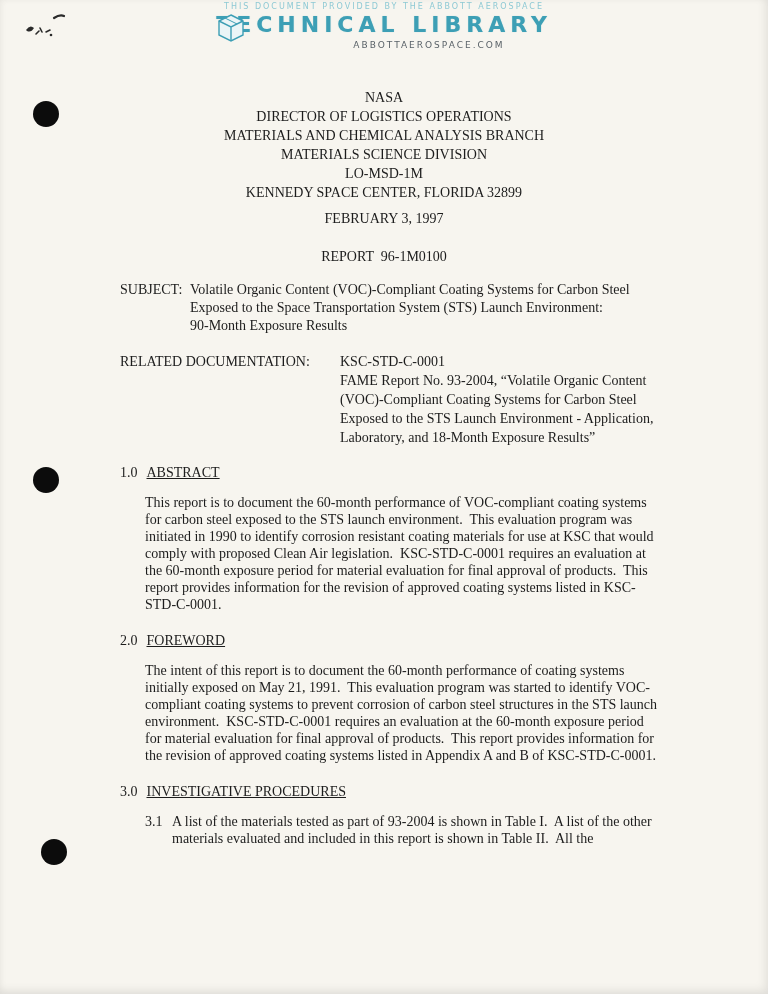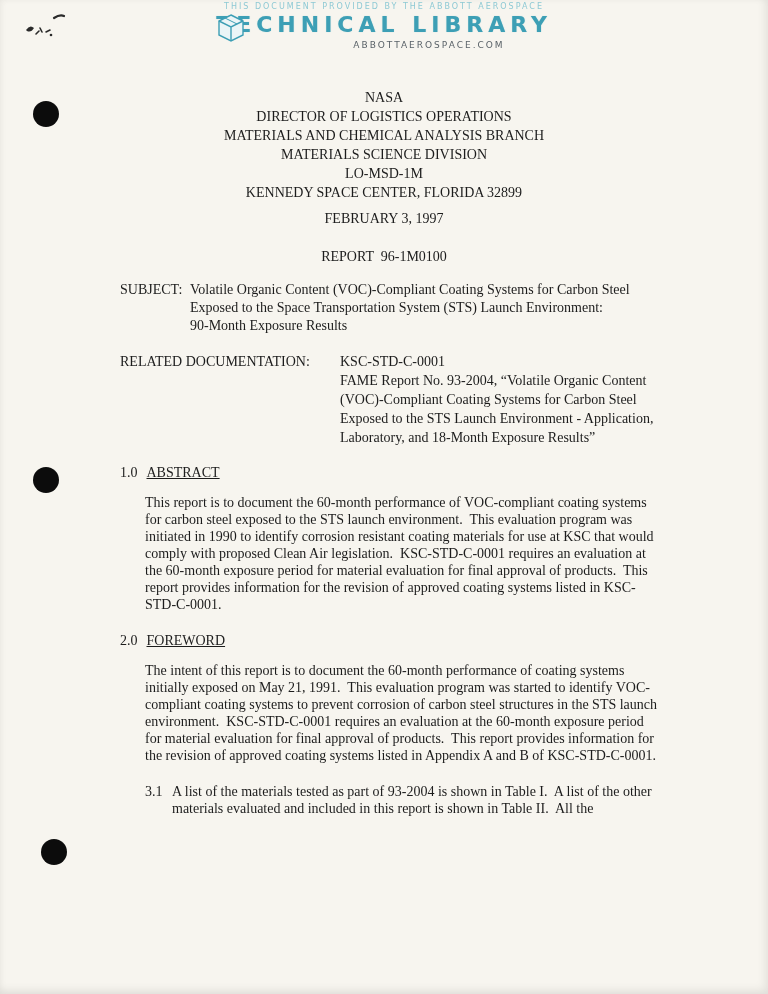--- a/index.html
+++ b/index.html
@@ -193,20 +193,23 @@
     </div>
 
     <div class="section" style="margin-top:19px;">
       <div class="section-heading">
         <span class="section-number">2.0</span><span class="section-title">FOREWORD</span>
       </div>
       <div class="section-body">The intent of this report is to document the 60-month performance of coating systems initially exposed on May 21, 1991.  This evaluation program was started to identify VOC-compliant coating systems to prevent corrosion of carbon steel structures in the STS launch environment.  KSC-STD-C-0001 requires an evaluation at the 60-month exposure period for material evaluation for final approval of products.  This report provides information for the revision of approved coating systems listed in Appendix A and B of KSC-STD-C-0001.</div>
     </div>
 
     <div class="section" style="margin-top:19px;">
+      <div class="section-heading">
+        <span class="section-number">3.0</span><span class="section-title">INVESTIGATIVE PROCEDURES</span>
+      </div>
       <div class="numbered-item">
         <div class="item-number">3.1</div>
         <div class="item-text">A list of the materials tested as part of 93-2004 is shown in Table I.  A list of the other materials evaluated and included in this report is shown in Table II.  All the</div>
       </div>
     </div>
 
   </div>
 </div>
 
 </body></html>

